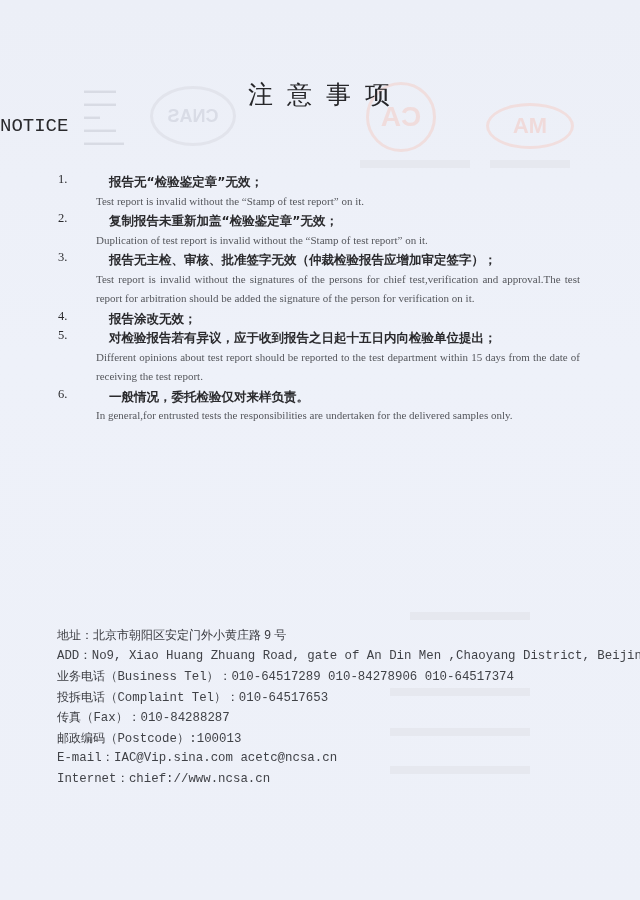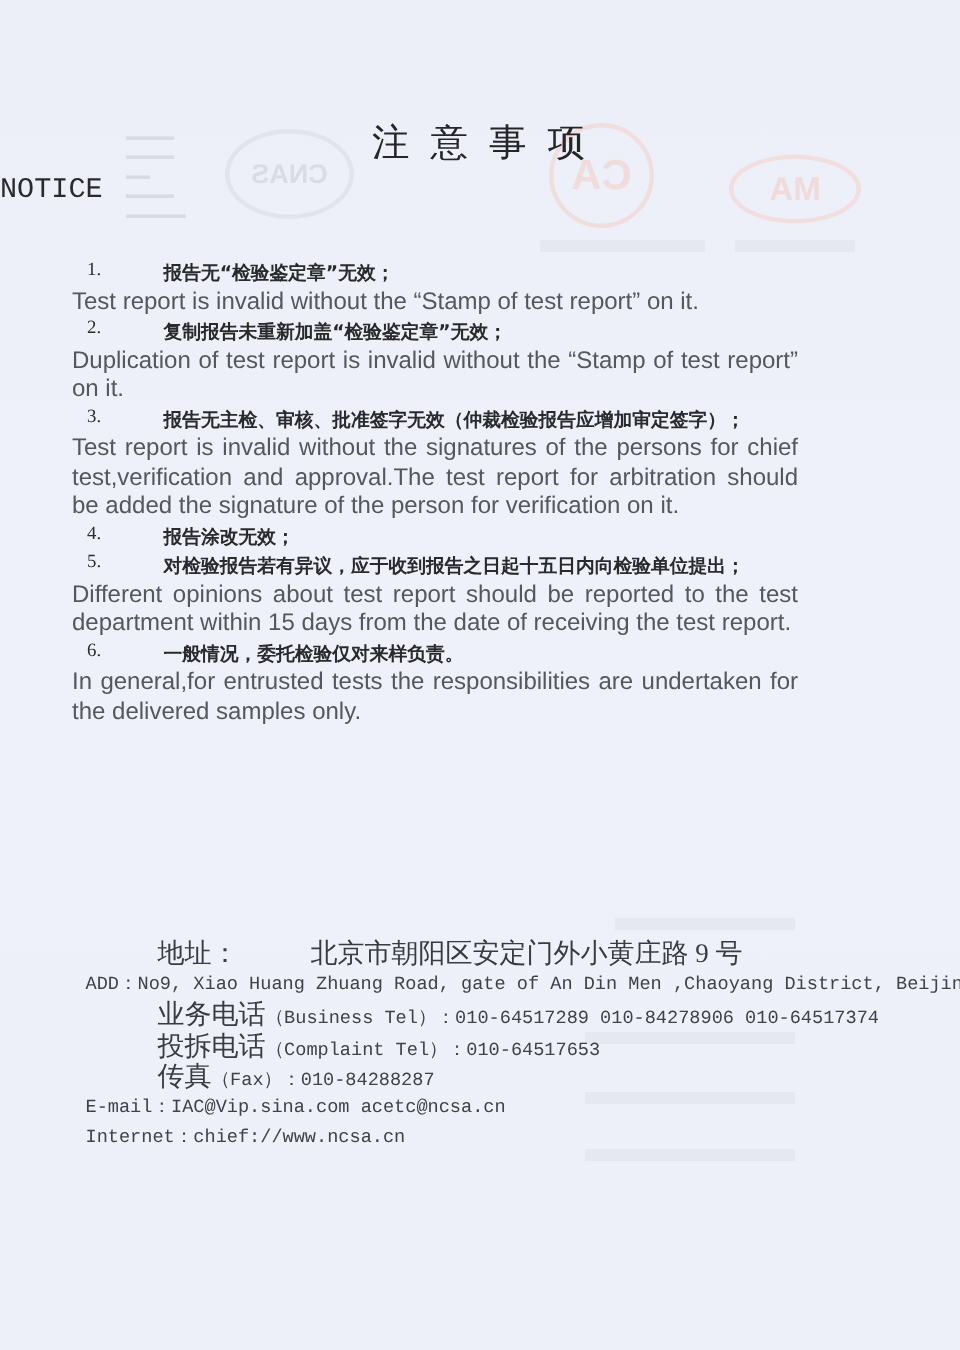--- a/index.html
+++ b/index.html
@@ -120,49 +120,48 @@
       margin-left: 109px;
       height: 19.5px;
       line-height: 19.5px;
       font-size: 12.5px;
       font-weight: bold;
       color: #2a2a2d;
       font-family: "DejaVu Sans", "Liberation Sans", sans-serif;
       white-space: nowrap;
     }
     .en {
-      margin-left: 48px;
+      margin-left: 96px;
       width: 484px;
-      font-size: 16px;
+      font-size: 11px;
       line-height: 19.5px;
       color: #55575c;
-      font-family: Liberation Sans, sans-serif;
+      font-family: Liberation Serif, serif;
       text-align: justify;
     }
     .en.nojustify { text-align: left; }
 
     .contact {
       position: absolute;
       left: 57px;
       top: 625px;
       width: 560px;
     }
     .contact-line {
       height: 20.5px;
       line-height: 20.5px;
       font-size: 12.4px;
       color: #404247;
       white-space: nowrap;
       font-family: "Liberation Mono", "DejaVu Sans Mono", monospace;
     }
     .contact-line .cnl {
-      font-family: Liberation Serif, serif;
-      font-size: 18px;
+      font-family: Liberation Sans, sans-serif;
+      font-size: 12px;
       color: #3a3b40;
-      margin-left: 48px;
     }
   </style>
 </head>
 <body>
 
 <div class="page">
 
   <div class="wm wm-left-text">
     <div>▬▬▬▬</div>
       <div>▬▬▬▬</div>
@@ -225,20 +224,23 @@
     <div class="contact-line">
       <span class="cnl">业务电话</span><span>（Business Tel）：</span><span>010-64517289 010-84278906 010-64517374</span>
     </div>
     <div class="contact-line">
       <span class="cnl">投拆电话</span><span>（Complaint Tel）：</span><span>010-64517653</span>
     </div>
     <div class="contact-line">
       <span class="cnl">传真</span><span>（Fax）：</span><span>010-84288287</span>
     </div>
     <div class="contact-line">
+      <span class="cnl">邮政编码</span><span>（Postcode）:</span><span>100013</span>
+    </div>
+    <div class="contact-line">
       <span>E-mail：</span><span>IAC@Vip.sina.com acetc@ncsa.cn</span>
     </div>
     <div class="contact-line">
       <span>Internet：</span><span>chief://www.ncsa.cn</span>
     </div>
   </div>
 
 </div>
 
 </body></html>

